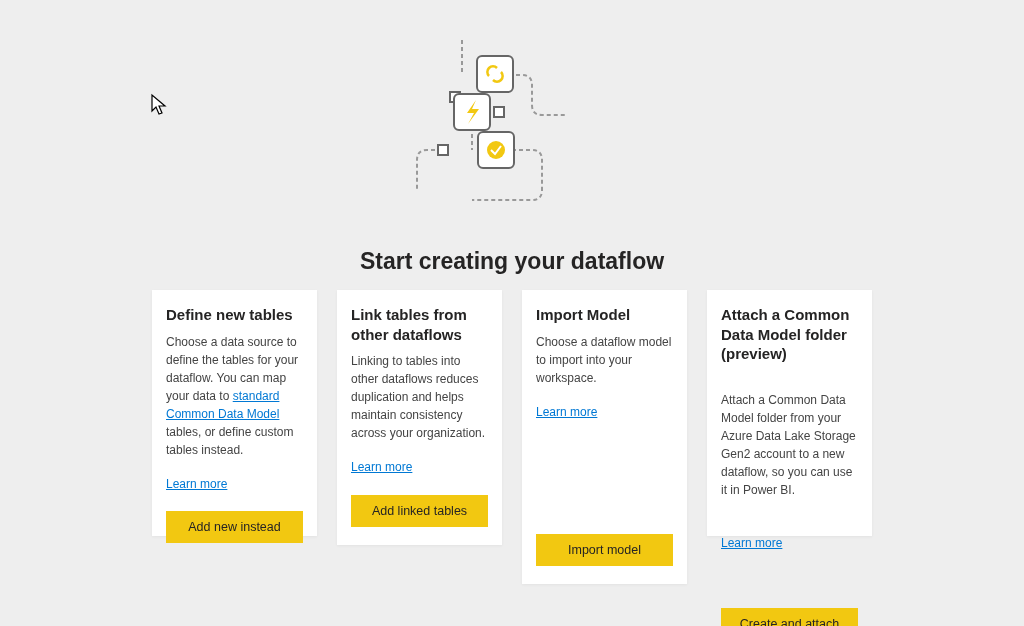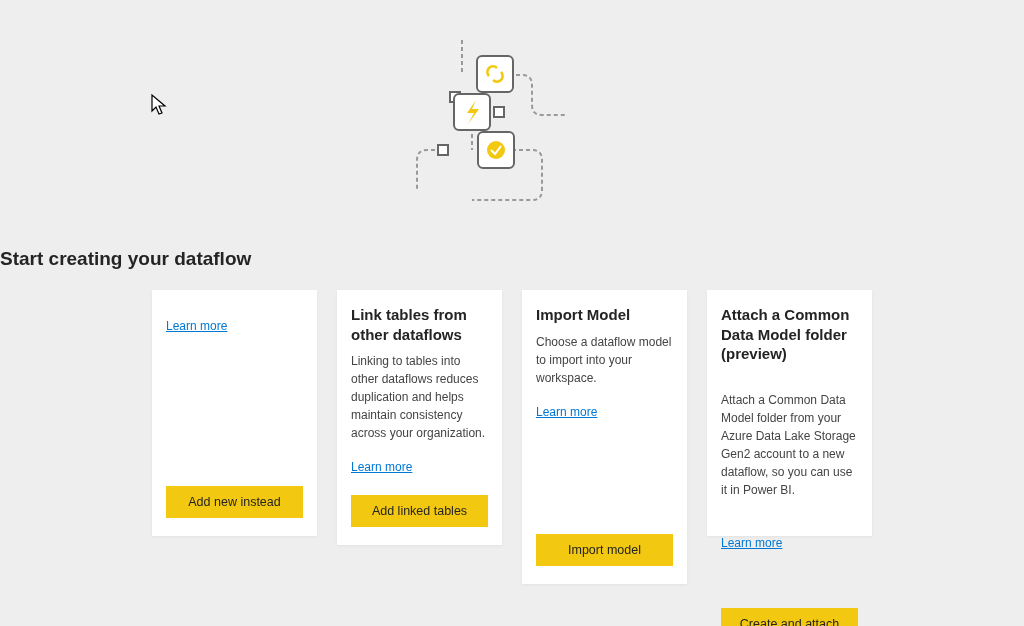--- a/index.html
+++ b/index.html
@@ -21,22 +21,22 @@
       left: 50%;
       transform: translateX(-50%);
       width: 200px;
       height: 180px;
     }
     .page-title {
       position: absolute;
       top: 248px;
       left: 0;
       right: 0;
-      text-align: left;
-      font-size: 19px;
+      text-align: center;
+      font-size: 23px;
       font-weight: 600;
       color: #252424;
     }
     .cards-container {
       position: absolute;
       top: 290px;
       left: 50%;
       transform: translateX(-50%);
       display: flex;
       gap: 20px;
@@ -125,20 +125,24 @@
 
     <rect x="26" y="115" width="10" height="10" fill="#fff" stroke="#666" stroke-width="2"></rect>
   </svg>
 </div>
 
 <h1 class="page-title">Start creating your dataflow</h1>
 
 <div class="cards-container">
 
   <div class="card" style="height:246px;">
+    <div class="card-title">Define new tables</div>
+    <div class="card-desc">
+      <span>Choose a data source to define the tables for your dataflow. You can map your data to </span><a href="#" class="inline-link">standard Common Data Model</a><span> tables, or define custom tables instead.</span>
+    </div>
     <a href="#" class="learn-more-link">Learn more</a>
     <div class="spacer"></div>
     <button class="action-button">Add new instead</button>
   </div>
 
   <div class="card" style="height:255px;">
     <div class="card-title">Link tables from other dataflows</div>
     <div class="card-desc">Linking to tables into other dataflows reduces duplication and helps maintain consistency across your organization.</div>
     <a href="#" class="learn-more-link">Learn more</a>
     <div class="spacer"></div>

